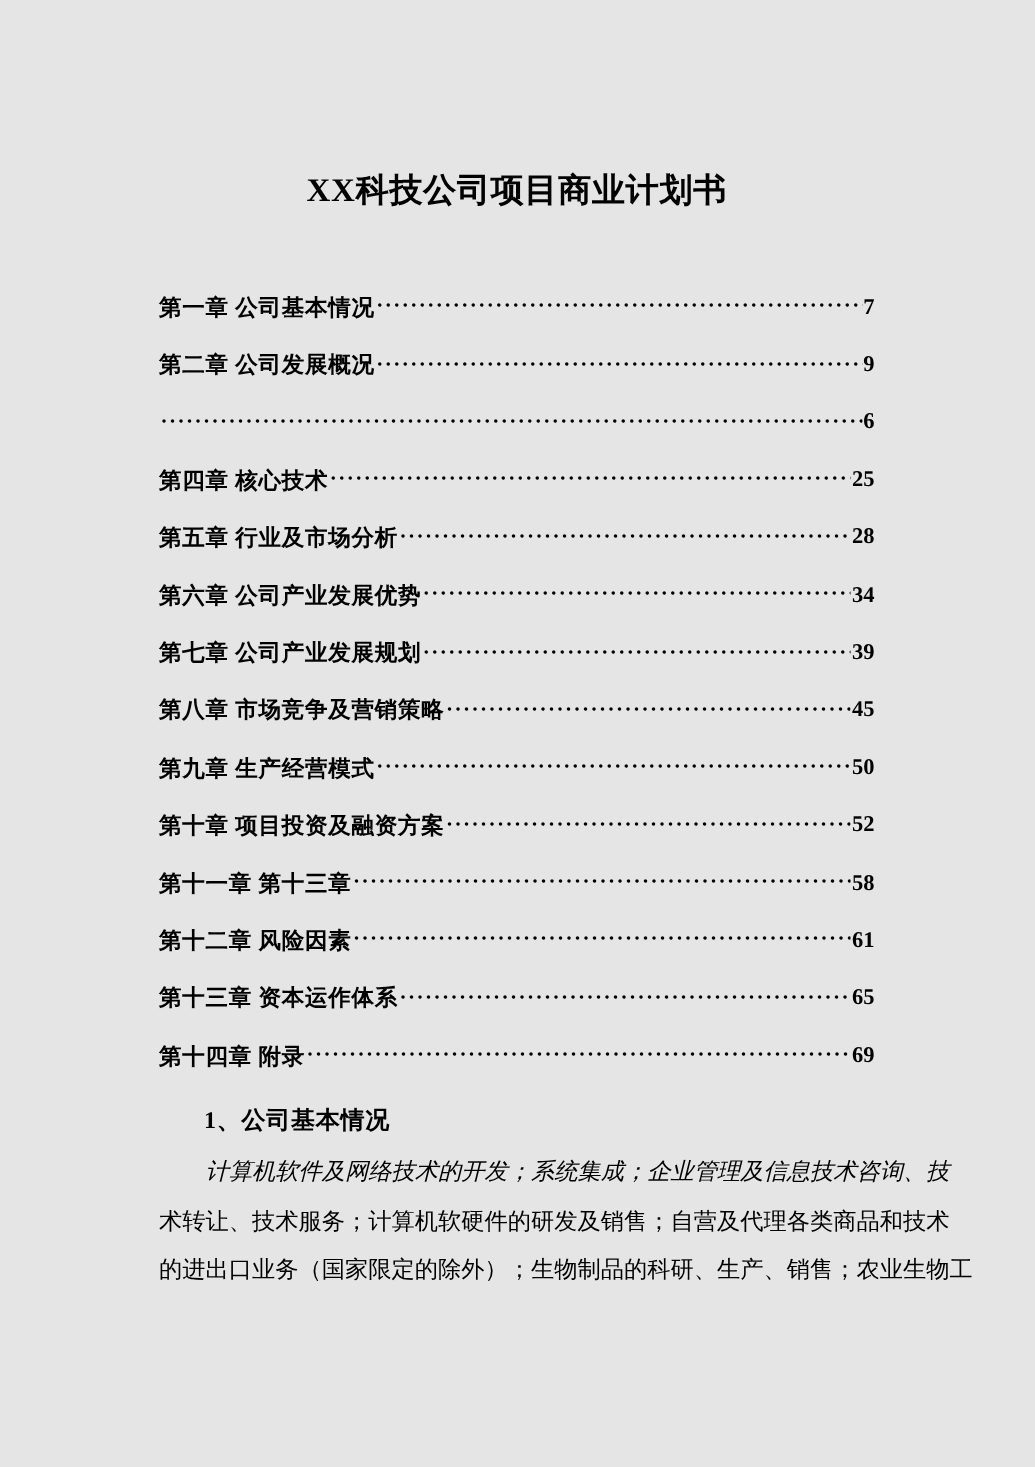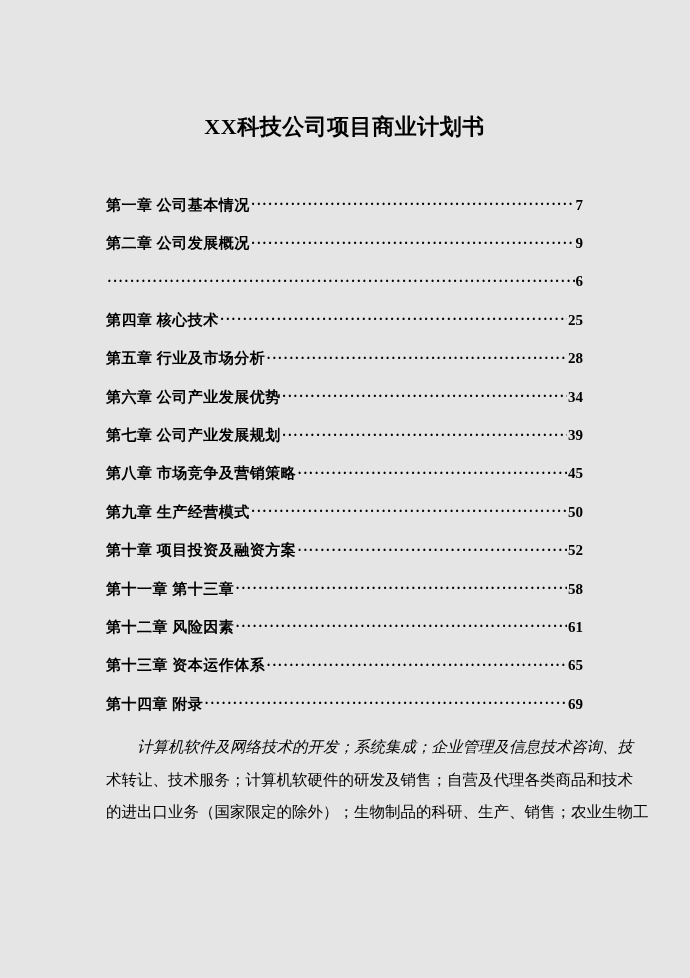--- a/index.html
+++ b/index.html
@@ -168,20 +168,21 @@
     </div>
 
     <div class="toc-row">
       <span class="toc-label">第十四章 附录</span>
       <span class="toc-leader">····························································································································································································································</span>
       <span class="toc-page">69</span>
     </div>
 
   </div>
 
+  <h2 class="section-heading">1、公司基本情况</h2>
 
   <div class="paragraph">
     <div class="para-line first">计算机软件及网络技术的开发；系统集成；企业管理及信息技术咨询、技</div>
     <div class="para-line">术转让、技术服务；计算机软硬件的研发及销售；自营及代理各类商品和技术</div>
     <div class="para-line">的进出口业务（国家限定的除外）；生物制品的科研、生产、销售；农业生物工</div>
   </div>
 
 </div>
 
 </body></html>

